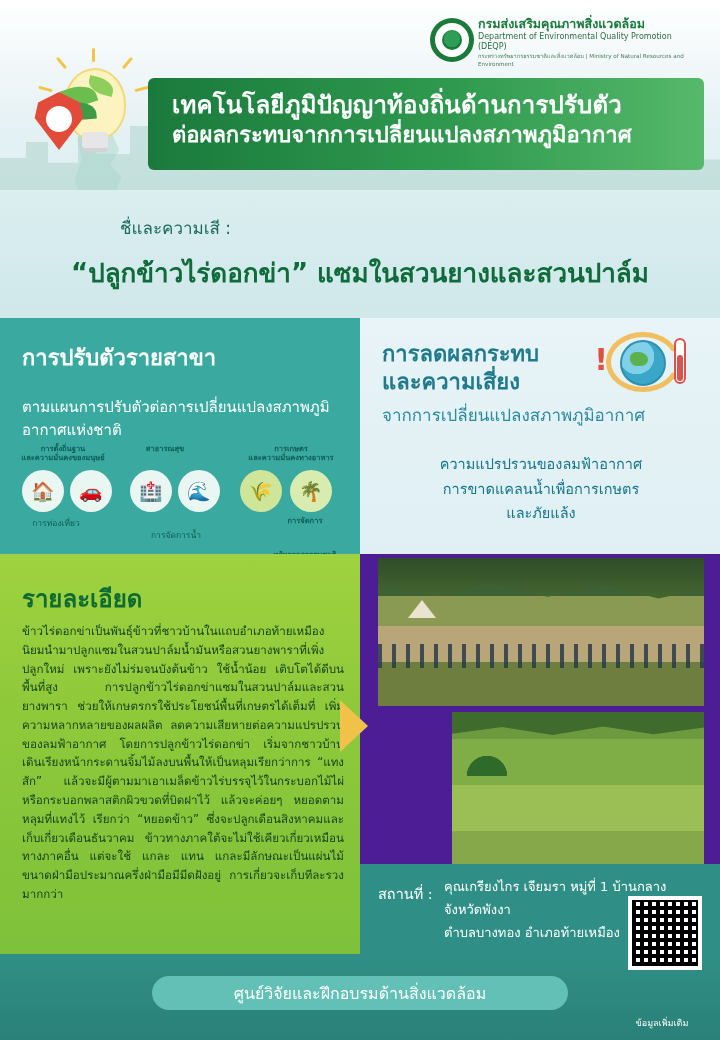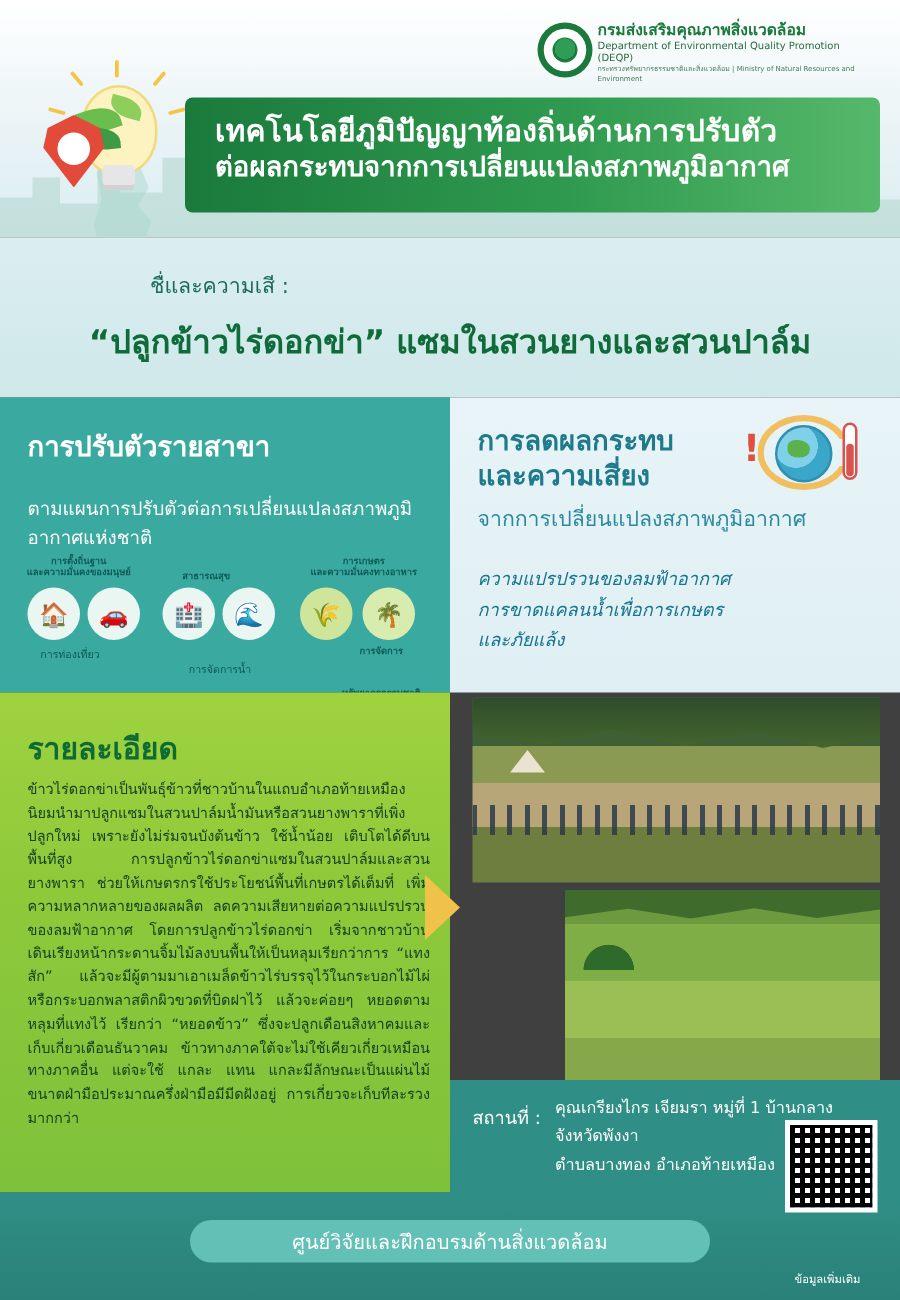--- a/index.html
+++ b/index.html
@@ -3,21 +3,21 @@
 <meta charset="utf-8">
 <style>
   * { box-sizing: border-box; margin: 0; padding: 0; }
   body {
     width: 720px; height: 1040px;
     font-family: "DejaVu Sans", "Liberation Sans", sans-serif;
     background: #ffffff;
     overflow: hidden;
     position: relative;
   }
-  .poster { position: relative; width: 720px; height: 1040px; background: #404040; }
+  .poster { position: relative; width: 720px; height: 1040px; background: #4c1d95; }
 
   
   .header {
     position: absolute; left: 0; top: 0; width: 720px; height: 190px;
     background: linear-gradient(180deg,#ffffff 0%, #e9f3f6 55%, #dbeef0 100%);
     overflow: hidden;
   }
   .hdr-skyline {
     position: absolute; left: 0; bottom: 0; width: 720px; height: 80px;
     background:
@@ -118,21 +118,21 @@
   .ic-circle.green2 { background: #d8ecb0; color: #3f7a1f; }
   .ic-label { position: absolute; color: #0d5b55; font-size: 8.5px; text-align: center; }
 
   .band-right {
     position: absolute; left: 360px; top: 318px; width: 360px; height: 236px;
     background: linear-gradient(180deg,#e8f4f7 0%, #dfeff3 100%);
     padding: 22px 20px 0 22px;
   }
   .band-right h2 { color: #1f7a8c; font-size: 22px; font-weight: bold; line-height: 1.25; }
   .band-right .sub { color: #2b8aa0; font-size: 17px; margin-top: 6px; }
-  .band-right .risks { margin-top: 24px; color: #17758c; font-size: 14.5px; line-height: 1.7; font-style: italic; }
+  .band-right .risks { margin-top: 24px; text-align: center; color: #17758c; font-size: 14.5px; line-height: 1.7; }
   .globe {
     position: absolute; right: 54px; top: 22px; width: 46px; height: 46px; border-radius: 50%;
     background: radial-gradient(circle at 35% 35%, #7fd0e8 0 45%, #3aa6c8 46% 100%);
     border: 2px solid #2e8fae;
   }
   .globe::after {
     content:""; position: absolute; left: 8px; top: 10px; width: 18px; height: 14px;
     background: #5bb14b; border-radius: 40% 60% 50% 50%;
   }
   .thermo {
@@ -277,21 +277,21 @@
 
   <div class="band-left">
     <h2>การปรับตัวรายสาขา</h2>
     <p>ตามแผนการปรับตัวต่อการเปลี่ยนแปลงสภาพภูมิอากาศแห่งชาติ</p>
 
     <div class="icon-row">
       <div class="icon-cat" style="left:8px; top:0; width:86px;">
         <span>การตั้งถิ่นฐาน</span><br>
         <span>และความมั่นคงของมนุษย์</span>
       </div>
-      <div class="icon-cat" style="left:116px; top:12px; width:74px;">
+      <div class="icon-cat" style="left:116px; top:0; width:74px;">
         <span>สาธารณสุข</span>
       </div>
       <div class="icon-cat" style="left:224px; top:0; width:110px;">
         <span>การเกษตร</span><br>
         <span>และความมั่นคงทางอาหาร</span>
       </div>
 
       <div class="ic-circle" style="left:10px; top:26px;">🏠</div>
       <div class="ic-circle" style="left:58px; top:26px;">🚗</div>
       <div class="ic-circle" style="left:118px; top:26px;">🏥</div>

